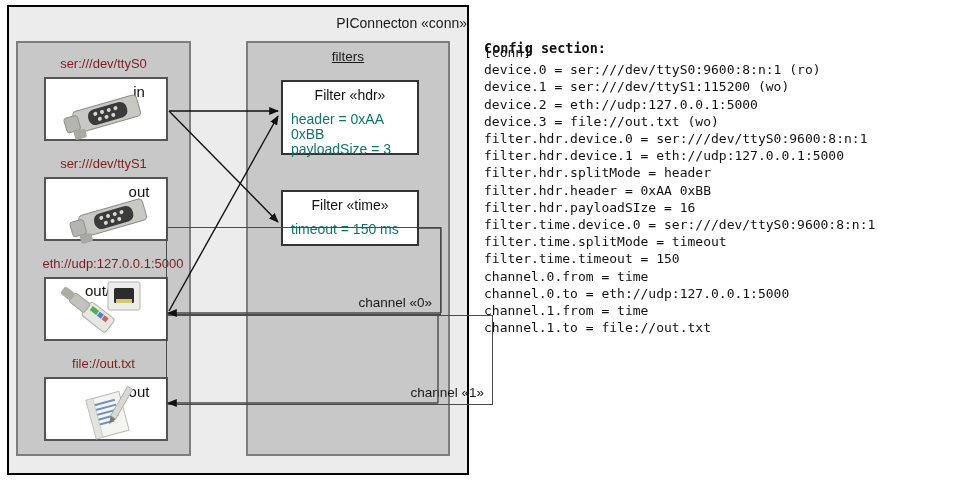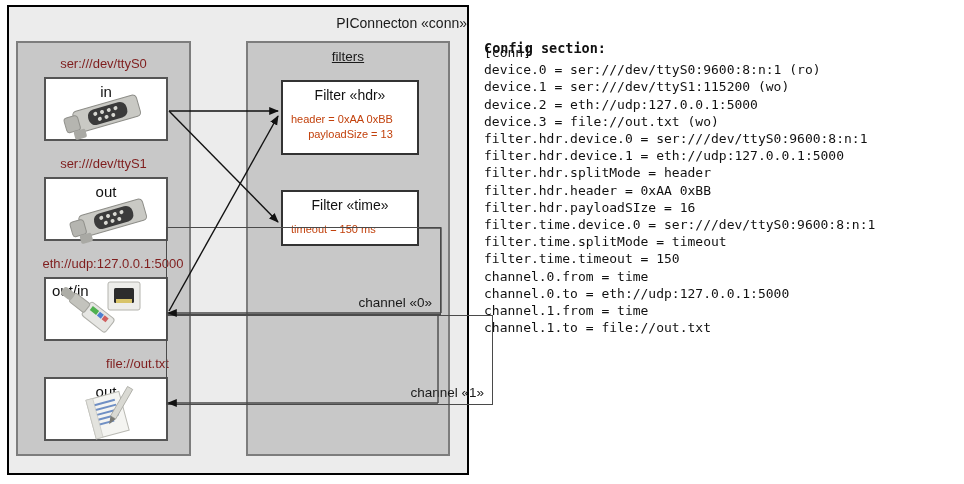--- a/index.html
+++ b/index.html
@@ -37,38 +37,37 @@
   
   .dev-label{
     position:absolute;text-align:center;font-size:13px;color:#7f1d1d;
     white-space:nowrap;
   }
   .dev-box{
     position:absolute;background:#ffffff;border:2px solid #555;
     box-sizing:border-box;
   }
   .dev-box .dev-io{
-    position:absolute;font-size:15px;color:#111;
+    position:absolute;font-size:15px;color:#111;padding-left:33px;
   }
   .io-center{left:0;top:4px;width:100%;text-align:center;}
   .io-left{left:6px;top:3px;text-align:left;}
 
   
   .filter-box{
     position:absolute;background:#ffffff;border:2px solid #333;
     box-sizing:border-box;
   }
   .filter-title{
     position:absolute;left:0;top:5px;width:100%;text-align:center;
     font-size:14px;color:#111;
   }
   .filter-props{
-    position:absolute;left:8px;top:30px;font-size:11px;color:#c2410c;
+    position:absolute;left:8px;top:30px;font-size:14px;color:#0f766e;
     line-height:15px;
-    text-align:right;
   }
 
   
   .channel-box{
     position:absolute;border:1.5px solid #4a4a4a;box-sizing:border-box;
     background:transparent;
   }
   .channel-label{
     position:absolute;right:8px;bottom:4px;font-size:13.5px;color:#1a1a1a;
     white-space:nowrap;
@@ -153,21 +152,21 @@
         <rect x="36" y="30" width="30" height="17" rx="3" fill="#e6e6e3" stroke="#b0b0aa" stroke-width="1"></rect>
         <rect x="40" y="33" width="8" height="5" fill="#4fb04f"></rect>
         <rect x="49" y="33" width="5" height="5" fill="#4f7fd0"></rect>
         <rect x="55" y="33" width="5" height="5" fill="#d06060"></rect>
         <rect x="18" y="33" width="19" height="11" rx="2" fill="#c3c3bd" stroke="#a2a29c" stroke-width="1"></rect>
         <rect x="6" y="34" width="13" height="9" rx="3" fill="#adada7"></rect>
       </g>
     </svg>
   </div>
 
-  <div class="dev-label" style="left:16px;top:356px;width:175px;padding-left:34px;">file://out.txt</div>
+  <div class="dev-label" style="left:16px;top:356px;width:175px;">file://out.txt</div>
   <div class="dev-box" style="left:44px;top:377px;width:124px;height:64px;">
     <span class="dev-io io-center">out</span>
     <svg width="124" height="62" viewBox="0 0 124 62" style="position:absolute;left:0;top:0;">
       <g transform="rotate(-15 62 34)">
         <rect x="44" y="16" width="34" height="40" fill="#f4f4f1" stroke="#b9b9b3" stroke-width="1"></rect>
         <rect x="48" y="22" width="24" height="2" fill="#6f8fc4"></rect>
         <rect x="48" y="27" width="24" height="2" fill="#6f8fc4"></rect>
         <rect x="48" y="32" width="24" height="2" fill="#6f8fc4"></rect>
         <rect x="48" y="37" width="24" height="2" fill="#6f8fc4"></rect>
         <rect x="48" y="42" width="18" height="2" fill="#6f8fc4"></rect>
@@ -181,21 +180,21 @@
   </div>
 
   <div class="filters-group">
     <div class="group-title">filters</div>
   </div>
 
   <div class="filter-box" style="left:281px;top:80px;width:138px;height:75px;">
     <div class="filter-title">Filter «hdr»</div>
     <div class="filter-props">
       <div>header = 0xAA 0xBB</div>
-      <div>payloadSize = 13</div>
+      <div>payloadSize = 3</div>
     </div>
   </div>
 
   <div class="filter-box" style="left:281px;top:190px;width:138px;height:56px;">
     <div class="filter-title">Filter «time»</div>
     <div class="filter-props">
       <div>timeout = 150 ms</div>
     </div>
   </div>
 

